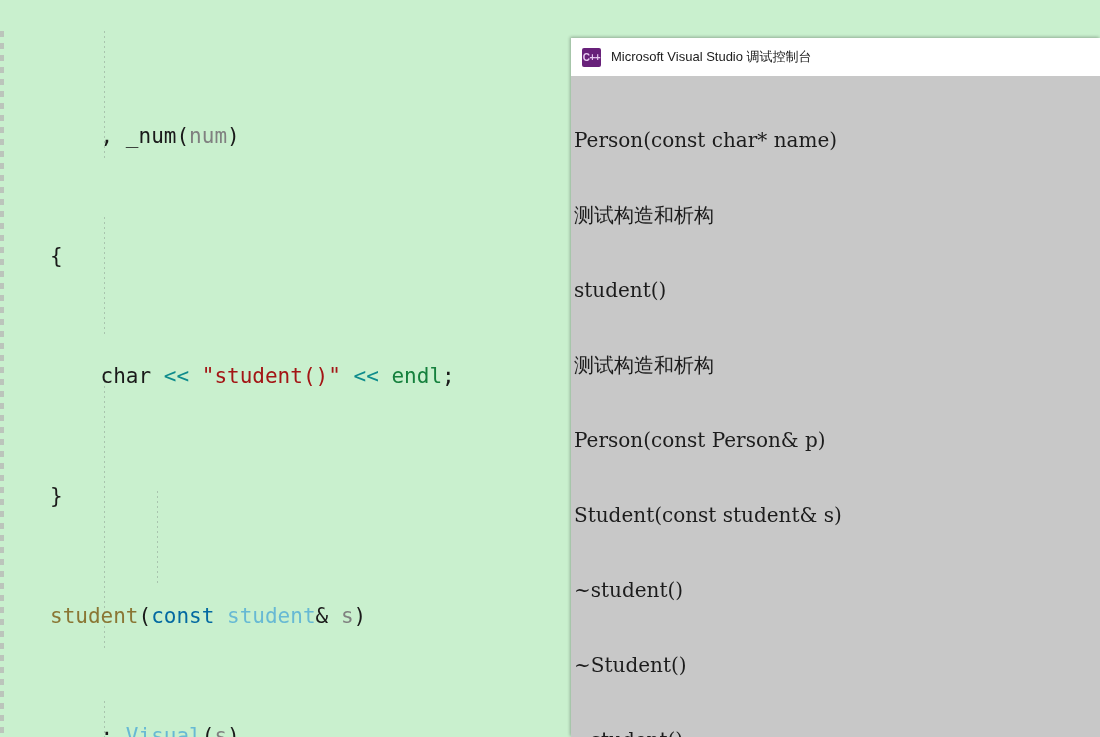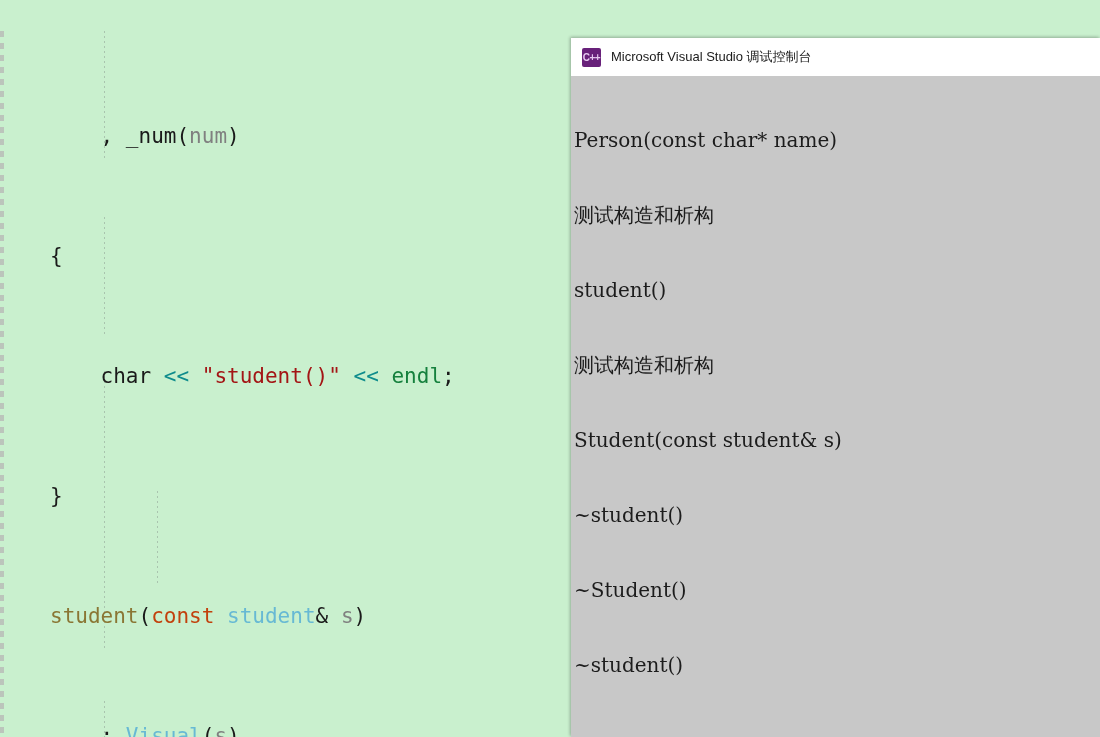--- a/index.html
+++ b/index.html
@@ -48,21 +48,21 @@
     padding: 0;
     white-space: pre;
     font-size: 21px;
     line-height: 30px;
     letter-spacing: 0px;
     color: #1a1a1a;
   }
   .ln { display: block; height: 30px; padding-left: 50px; }
 
   
-  .kw   { color: #c2410c; }            
+  .kw   { color: #0369a1; }            
   .type { color: #67b9d4; }            
   .fn   { color: #8a7634; }            
   .op   { color: #0e8c8c; }            
   .str  { color: #a31515; }            
   .var  { color: #808080; }            
   .mem  { color: #1a1a1a; }
   .olive{ color: #15803d; }
   .punc { color: #1a1a1a; }
 
   
@@ -186,20 +186,21 @@
       <span>C++</span>
     </div>
     <div id="console-title">Microsoft Visual Studio 调试控制台</div>
   </div>
 
   <div id="console-body">
     <span class="cl">Person(const char* name)</span>
     <span class="cl">测试构造和析构</span>
     <span class="cl">student()</span>
     <span class="cl">测试构造和析构</span>
+    <span class="cl">Person(const Person&amp; p)</span>
     <span class="cl">Student(const student&amp; s)</span>
     <span class="cl">~student()</span>
     <span class="cl">~Student()</span>
     <span class="cl">~student()</span>
     
     
     
     
   </div>
 </div>

